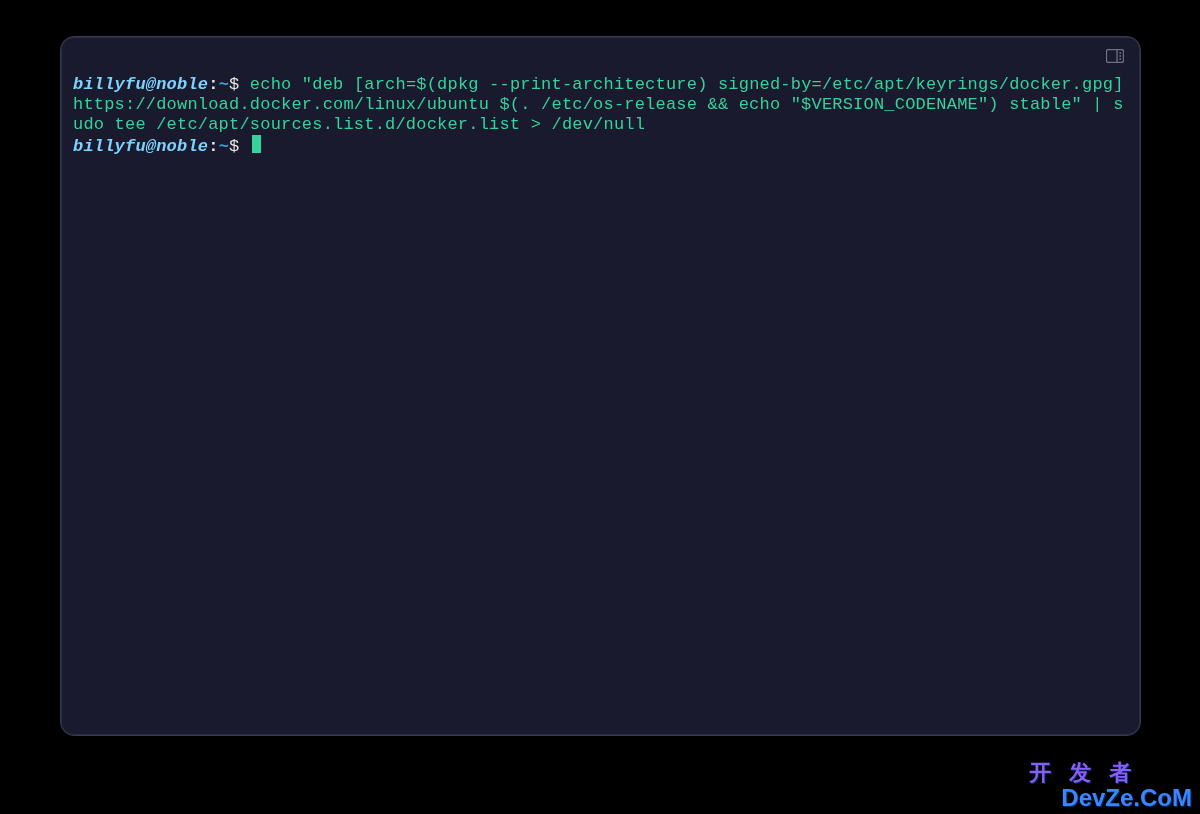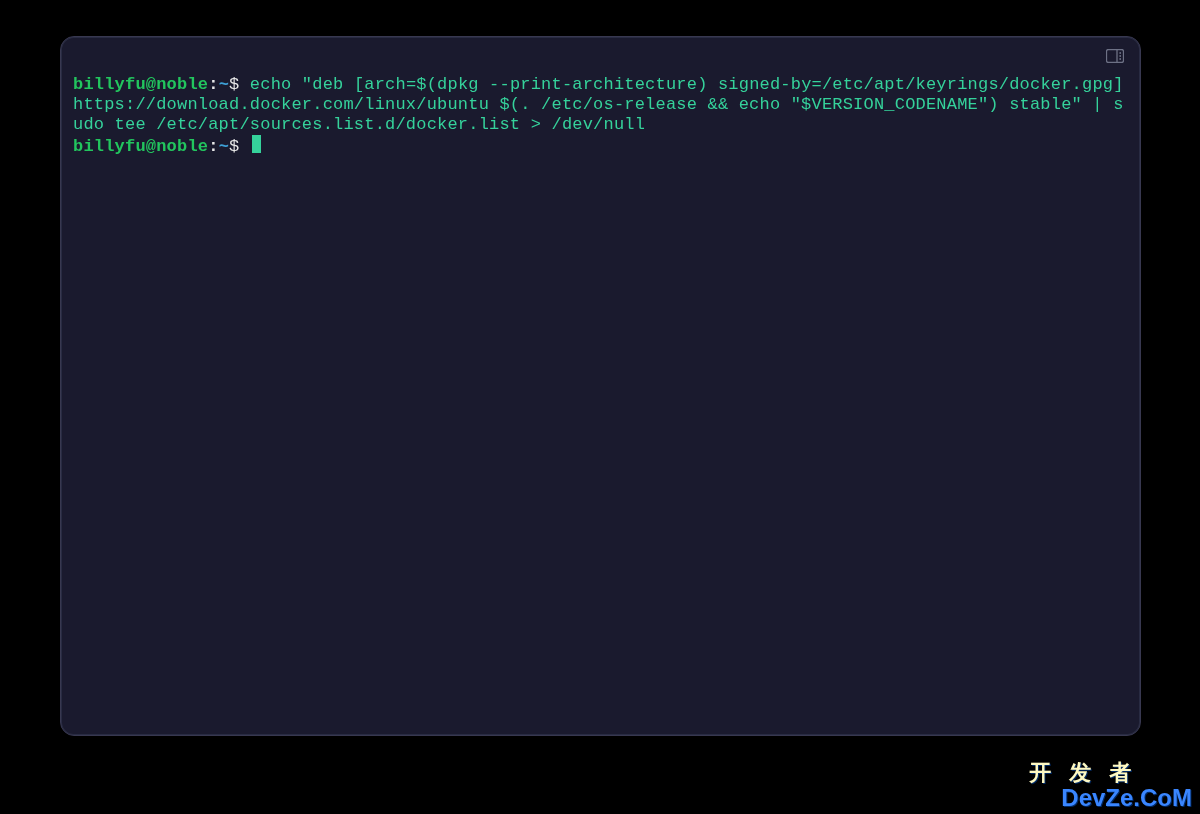--- a/index.html
+++ b/index.html
@@ -33,21 +33,21 @@
   }
   .window-control svg { display:block; }
   .term-body {
     font-size: 17px;
     line-height: 20px;
     color: #e8e8e8;
     letter-spacing: 0.2px;
     word-break: break-all;
     white-space: pre-wrap;
   }
-  .prompt-user { color: #22c55e; font-weight: 600; }
+  .prompt-user { color: #7dd3fc; font-weight: 600; font-style: italic; }
   .prompt-colon { color: #e8e8e8; font-weight: 600;}
   .prompt-path { color: #3ea0d6; font-weight: 600;}
   .prompt-dollar { color: #e8e8e8; }
   .cmd-text { color: #35d29b; }
   .cursor {
     display: inline-block;
     width: 9px;
     height: 18px;
     background: #35d29b;
     vertical-align: -2px;
@@ -56,21 +56,21 @@
   .watermark {
     position: absolute;
     right: 8px;
     bottom: 4px;
     text-align: left;
     font-family: "Arial", "Helvetica", sans-serif;
     line-height: 1;
     user-select: none;
   }
   .watermark .line1 {
-    color: #fef9c3;
+    color: #8b5cf6;
     font-size: 22px;
     font-weight: 700;
     letter-spacing: 18px;
     text-shadow: 1px 1px 0 #002a66;
     margin-bottom: 2px;
     padding-left: 4px;
   }
   .watermark .line2 {
     color: #3a86ff;
     font-size: 24px;

